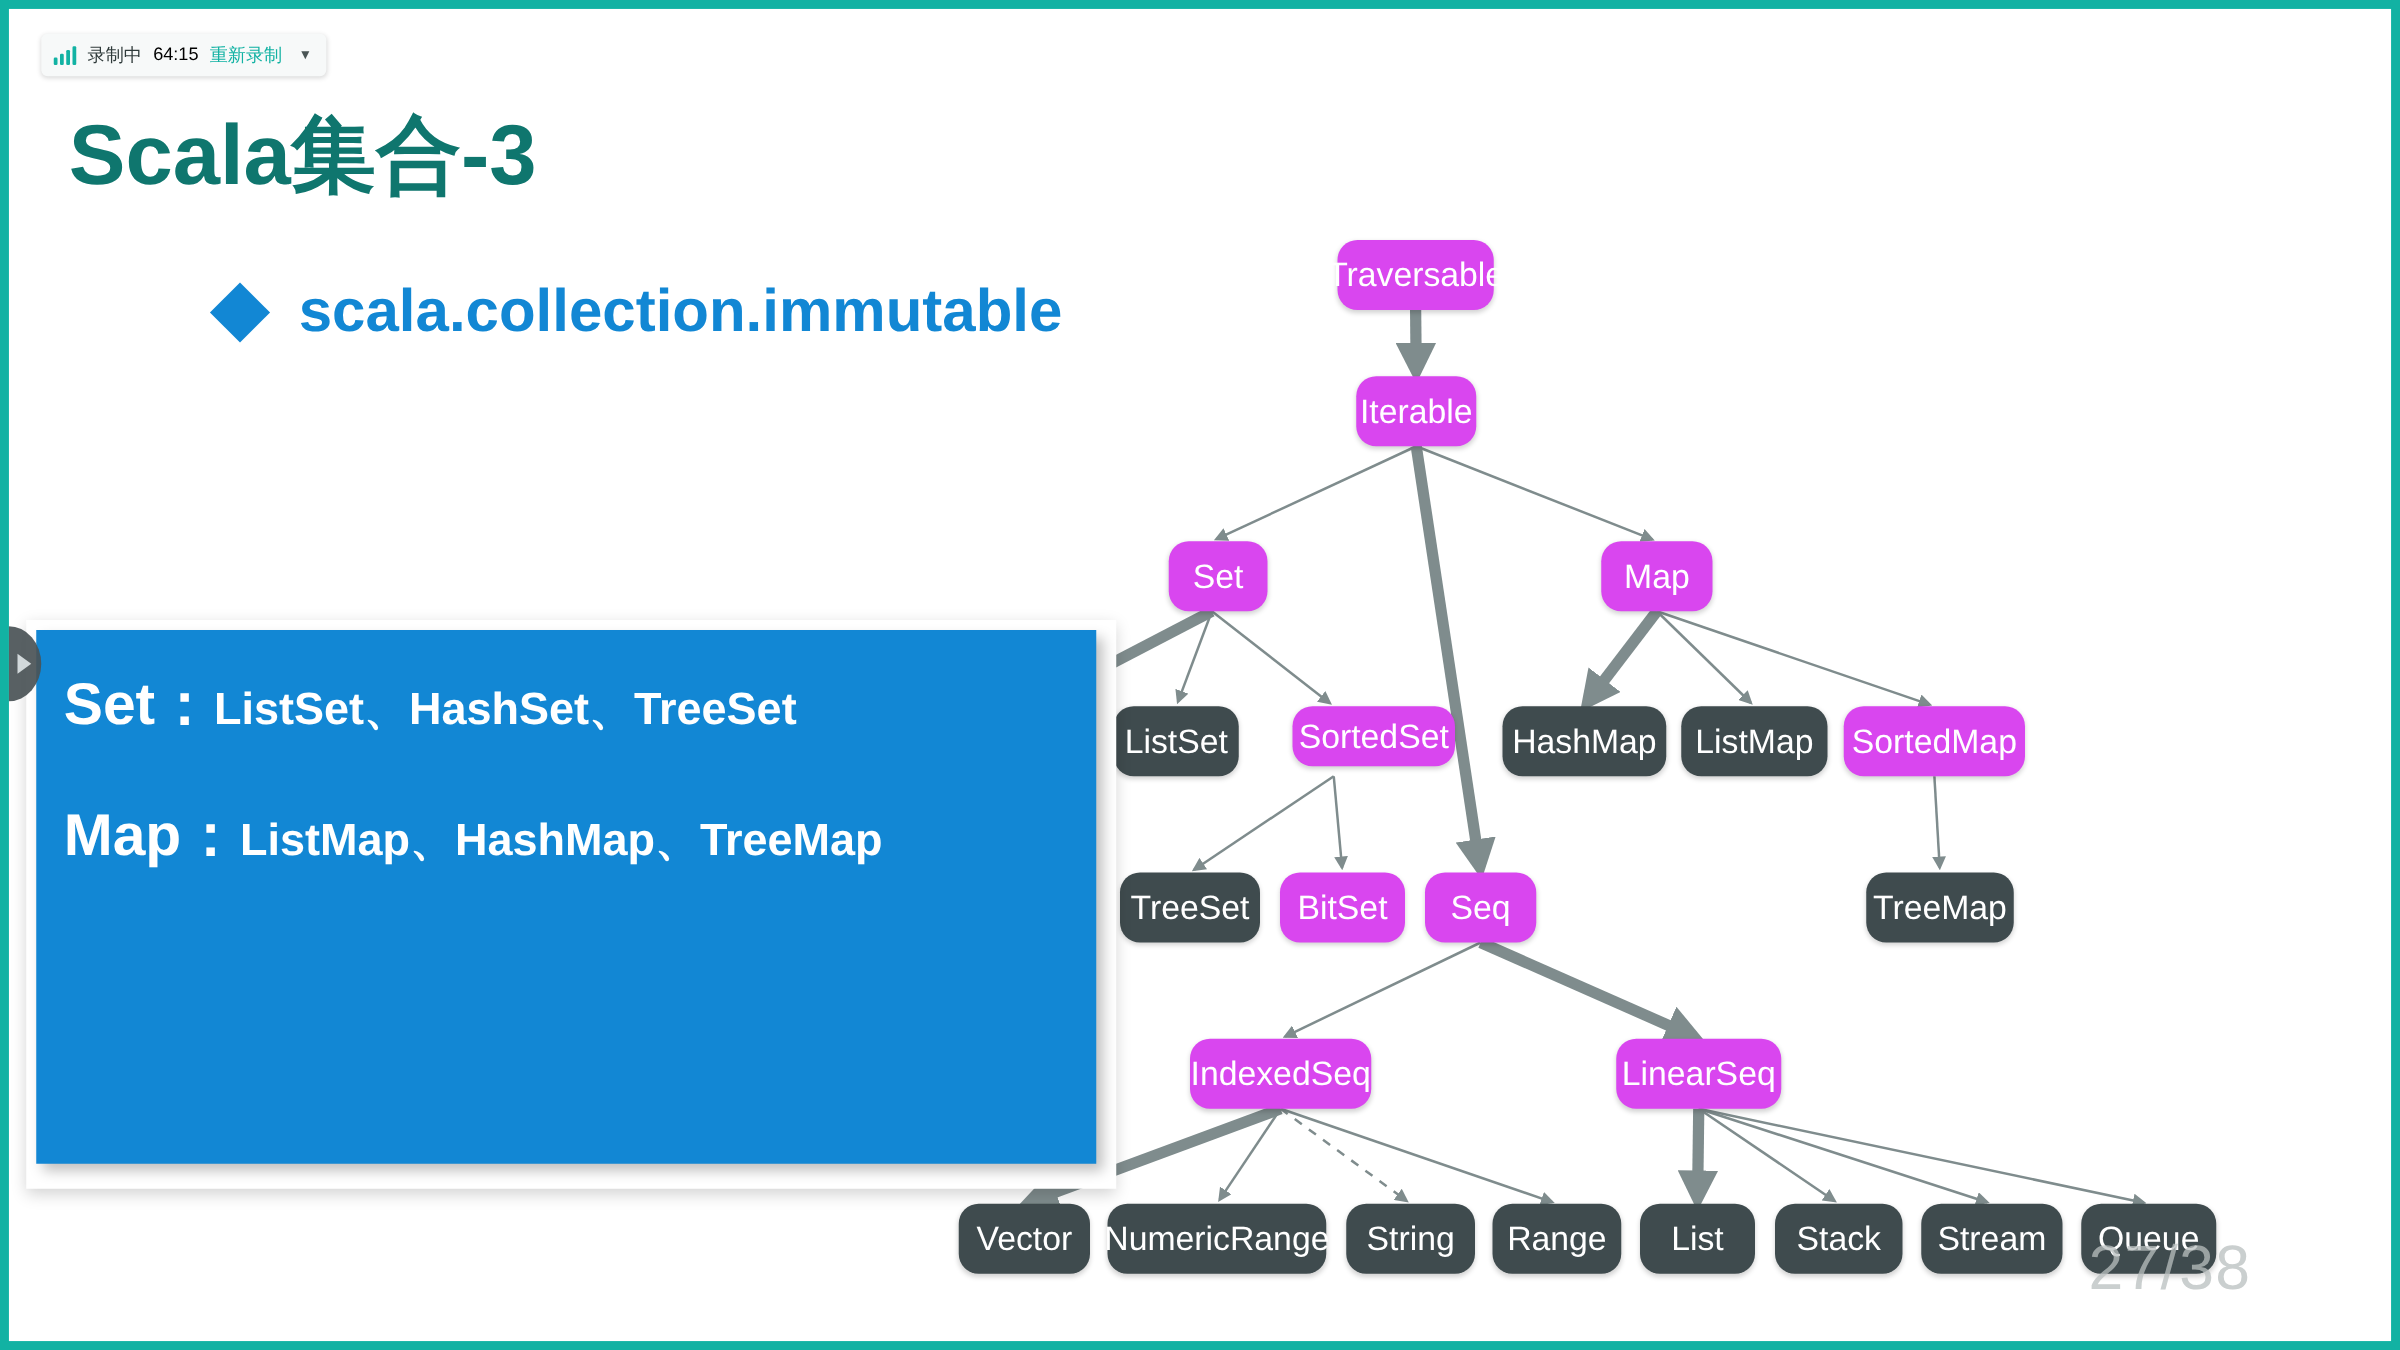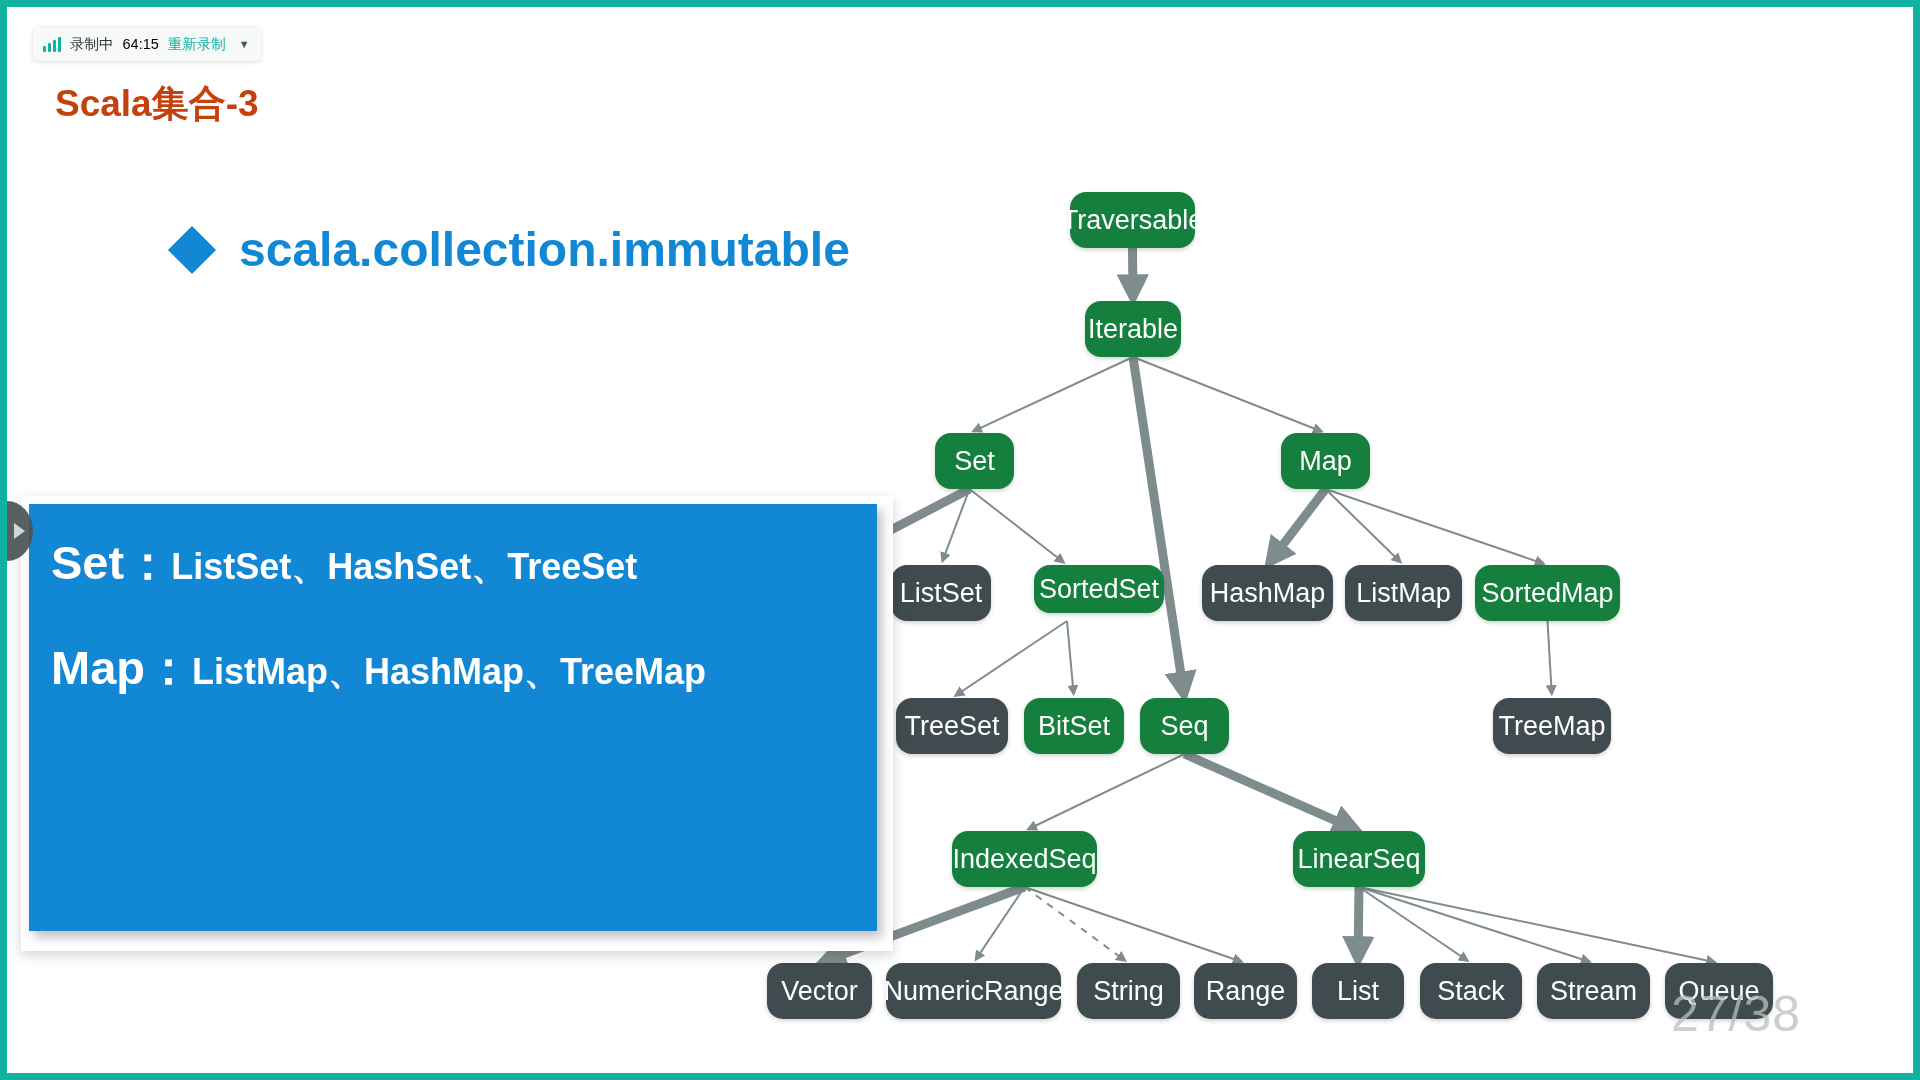--- a/index.html
+++ b/index.html
@@ -37,21 +37,21 @@
   #recording-pill .bars i:nth-child(3){height:12px;}
   #recording-pill .bars i:nth-child(4){height:15px;}
   .rec-label{font-size:14.5px;color:#2f3a3a;white-space:nowrap;}
   .rec-time{font-size:14.5px;color:#000000;white-space:nowrap;}
   .rec-restart{font-size:14.5px;color:#12b2a3;white-space:nowrap;cursor:pointer;}
   .rec-caret{font-size:11px;color:#4a5555;margin-left:4px;}
 
   
   #slide-title{
     position:absolute;left:48px;top:72px;
-    font-size:37px;font-weight:bold;color:#c2410c;
+    font-size:68px;font-weight:bold;color:#0f766e;
     letter-spacing:0px;white-space:nowrap;
   }
 
   
   #bullet-row{
     position:absolute;left:168px;top:215px;
     display:flex;align-items:center;gap:30px;
   }
   #bullet-diamond{
     width:34px;height:34px;background:#1287d4;
@@ -107,21 +107,21 @@
 
   
   #diagram{position:absolute;left:760px;top:185px;width:1140px;height:890px;z-index:20;}
   #diagram svg{position:absolute;left:0;top:0;width:1140px;height:890px;}
   .gnode{
     position:absolute;display:flex;align-items:center;justify-content:center;
     border-radius:16px;color:#ffffff;white-space:nowrap;
     font-size:27px;box-sizing:border-box;
     box-shadow:0 2px 4px rgba(0,0,0,.18);
   }
-  .gnode.light{background:#15803d;}
+  .gnode.light{background:#d946ef;}
   .gnode.dark{background:#3f4b4e;}
 </style>
 </head>
 <body>
 
 <div id="slide-surface">
 
   <div id="slide-title">Scala集合-3</div>
 
   <div id="bullet-row">

